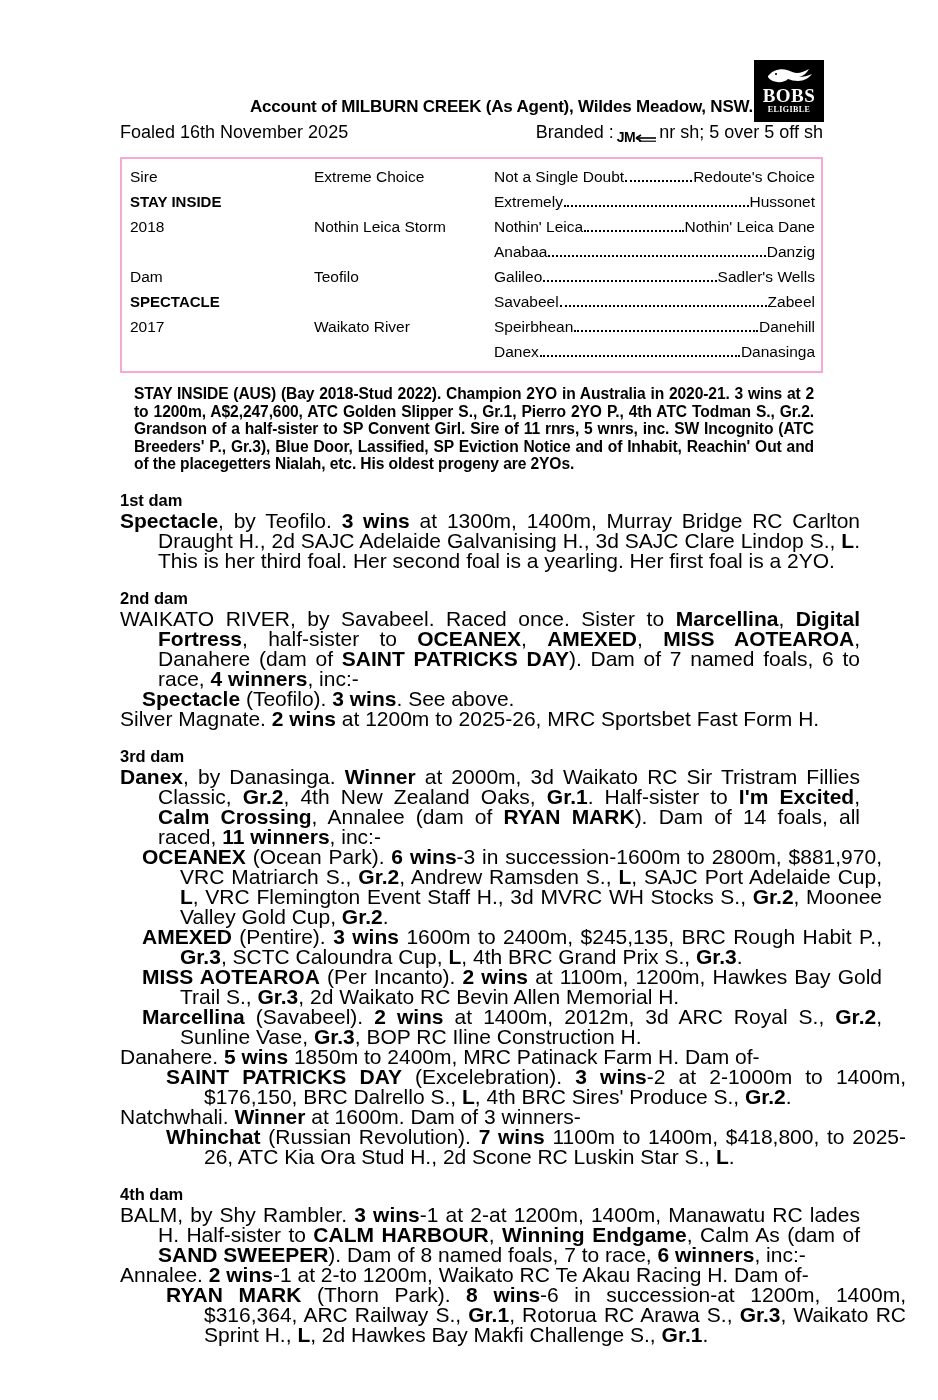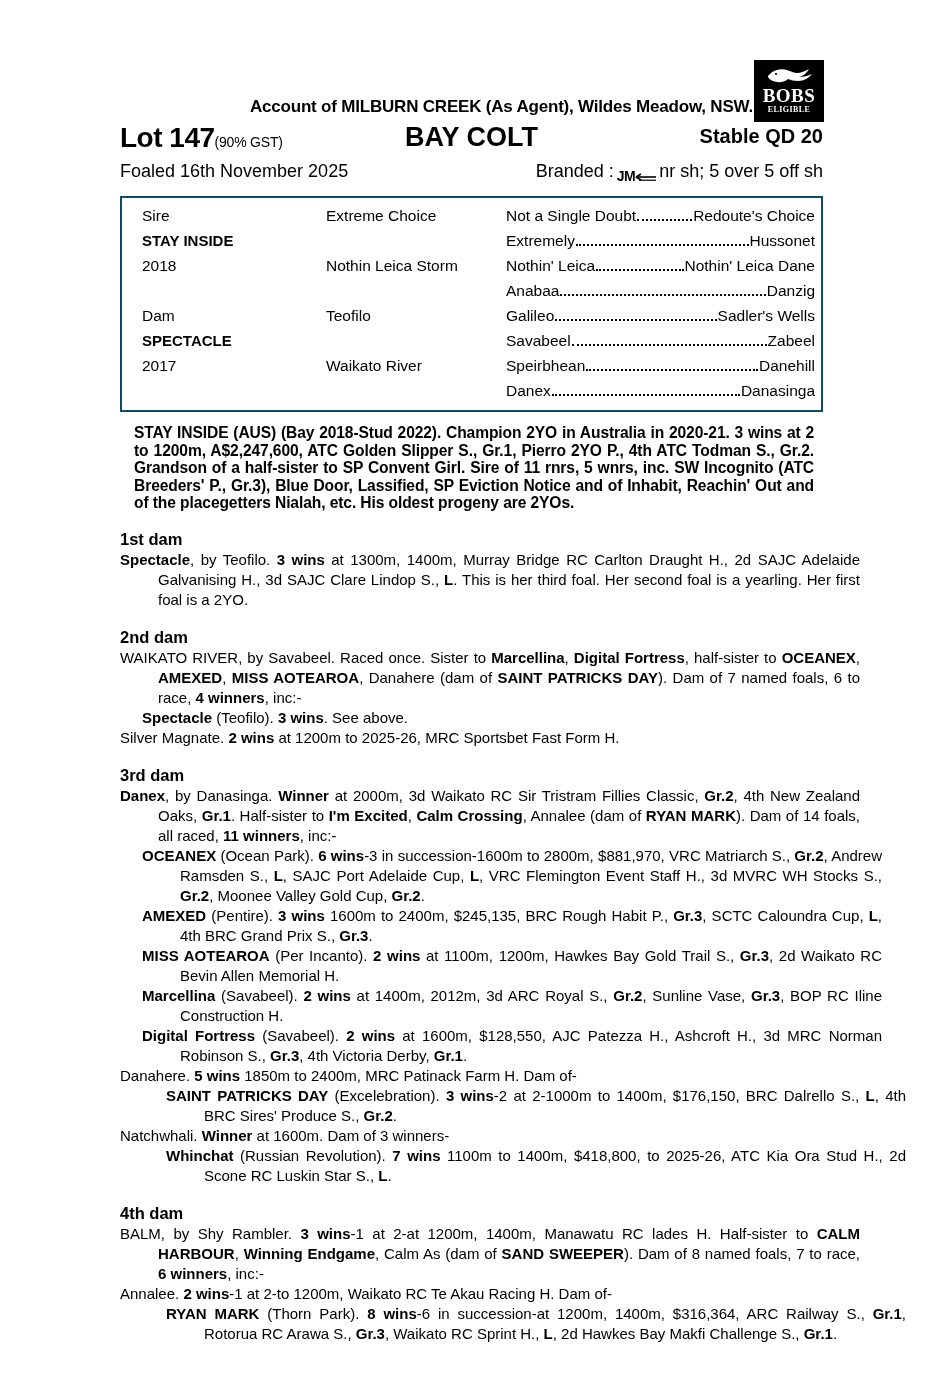--- a/index.html
+++ b/index.html
@@ -143,24 +143,24 @@
     letter-spacing: -0.5px;
   }
   .brand-arrow {
     width: 22px;
     height: 9px;
   }
 
   
   .ped-table {
     margin-top: 9px;
-    border: 2px solid #0c4a6e;
+    border: 2px solid #f9a8d4;
     width: 703px;
     box-sizing: border-box;
-    padding: 5px 6px 7px 20px;
+    padding: 5px 6px 7px 8px;
     font-size: 15.5px;
   }
   .ped-half {
     display: flex;
   }
   .ped-col-a {
     width: 184px;
     flex: 0 0 184px;
   }
   .ped-col-b {
@@ -199,21 +199,21 @@
   
   .section {
     margin-top: 18px;
   }
   .dam-head {
     font-weight: bold;
     font-size: 16.5px;
     margin-bottom: 1px;
   }
   .entry {
-    font-size: 15px;
+    font-size: 21px;
     line-height: 20px;
     text-align: justify;
     text-justify: inter-word;
     width: 702px;
     padding-left: 0px;
     text-indent: 0;
     margin: 0;
   }
   .entry.hang { padding-left: 38px; text-indent: -38px; }
   .entry.lvl1 { padding-left: 60px; text-indent: -38px; }
@@ -229,27 +229,20 @@
     <svg class="bobs-horse" viewBox="0 0 52 20">
       <path d="M6 9 C10 4, 18 2, 24 4 C28 5, 31 7, 34 7 C38 7, 42 5, 46 3 C44 7, 40 10, 36 11 C40 11, 45 10, 49 8 C46 12, 41 15, 35 15 C31 15, 28 14, 25 13 C21 17, 13 17, 8 14 C5 12, 4 10, 6 9 Z" fill="#ffffff"></path>
       <circle cx="13" cy="8" r="1.1" fill="#000000"></circle>
     </svg>
     <div class="bobs-word">BOBS</div>
     <div class="bobs-sub">ELIGIBLE</div>
   </div>
 
   <div class="account-line">Account of MILBURN CREEK (As Agent), Wildes Meadow, NSW.</div>
 
-  <div class="title-row">
-    <div class="lot-block">
-      <span class="lot-label">Lot 147</span><span class="lot-gst">(90% GST)</span>
-    </div>
-    <div class="colour-sex">BAY COLT</div>
-    <div class="stable">Stable QD 20</div>
-  </div>
 
   <div class="foaled-row">
     <div class="foaled">Foaled 16th November 2025</div>
     <div class="branded">
       <span>Branded :</span>
       <span class="brand-glyph">
         <span class="brand-letters">JM</span>
         <svg class="brand-arrow" viewBox="0 0 22 9">
           <path d="M1 5 L21 5" stroke="#000" stroke-width="1.6" fill="none"></path>
           <path d="M1 5 L6 2 M1 5 L6 8" stroke="#000" stroke-width="1.6" fill="none"></path>
@@ -348,21 +341,20 @@
         <p class="entry lvl1"><b>Spectacle</b><span> (Teofilo). </span><b>3 wins</b><span>. See above.</span></p>
         <p class="entry hang"><span>Silver Magnate. </span><b>2 wins</b><span> at 1200m to 2025-26, MRC Sportsbet Fast Form H.</span></p>
       </div>
       <div class="section">
         <div class="dam-head">3rd dam</div>
         <p class="entry hang"><b>Danex</b><span>, by Danasinga. </span><b>Winner</b><span> at 2000m, 3d Waikato RC Sir Tristram Fillies Classic, </span><b>Gr.2</b><span>, 4th New Zealand Oaks, </span><b>Gr.1</b><span>. Half-sister to </span><b>I'm Excited</b><span>, </span><b>Calm Crossing</b><span>, Annalee (dam of </span><b>RYAN MARK</b><span>). Dam of 14 foals, all raced, </span><b>11 winners</b><span>, inc:-</span></p>
         <p class="entry lvl1"><b>OCEANEX</b><span> (Ocean Park). </span><b>6 wins</b><span>-3 in succession-1600m to 2800m, $881,970, VRC Matriarch S., </span><b>Gr.2</b><span>, Andrew Ramsden S., </span><b>L</b><span>, SAJC Port Adelaide Cup, </span><b>L</b><span>, VRC Flemington Event Staff H., 3d MVRC WH Stocks S., </span><b>Gr.2</b><span>, Moonee Valley Gold Cup, </span><b>Gr.2</b><span>.</span></p>
         <p class="entry lvl1"><b>AMEXED</b><span> (Pentire). </span><b>3 wins</b><span> 1600m to 2400m, $245,135, BRC Rough Habit P., </span><b>Gr.3</b><span>, SCTC Caloundra Cup, </span><b>L</b><span>, 4th BRC Grand Prix S., </span><b>Gr.3</b><span>.</span></p>
         <p class="entry lvl1"><b>MISS AOTEAROA</b><span> (Per Incanto). </span><b>2 wins</b><span> at 1100m, 1200m, Hawkes Bay Gold Trail S., </span><b>Gr.3</b><span>, 2d Waikato RC Bevin Allen Memorial H.</span></p>
         <p class="entry lvl1"><b>Marcellina</b><span> (Savabeel). </span><b>2 wins</b><span> at 1400m, 2012m, 3d ARC Royal S., </span><b>Gr.2</b><span>, Sunline Vase, </span><b>Gr.3</b><span>, BOP RC Iline Construction H.</span></p>
-        <p class="entry lvl1"><b>Digital Fortress</b><span> (Savabeel). </span><b>2 wins</b><span> at 1600m, $128,550, AJC Patezza H., Ashcroft H., 3d MRC Norman Robinson S., </span><b>Gr.3</b><span>, 4th Victoria Derby, </span><b>Gr.1</b><span>.</span></p>
         <p class="entry hang"><span>Danahere. </span><b>5 wins</b><span> 1850m to 2400m, MRC Patinack Farm H. Dam of-</span></p>
         <p class="entry lvl2"><b>SAINT PATRICKS DAY</b><span> (Excelebration). </span><b>3 wins</b><span>-2 at 2-1000m to 1400m, $176,150, BRC Dalrello S., </span><b>L</b><span>, 4th BRC Sires' Produce S., </span><b>Gr.2</b><span>.</span></p>
         <p class="entry hang"><span>Natchwhali. </span><b>Winner</b><span> at 1600m. Dam of 3 winners-</span></p>
         <p class="entry lvl2"><b>Whinchat</b><span> (Russian Revolution). </span><b>7 wins</b><span> 1100m to 1400m, $418,800, to 2025-26, ATC Kia Ora Stud H., 2d Scone RC Luskin Star S., </span><b>L</b><span>.</span></p>
       </div>
       <div class="section">
         <div class="dam-head">4th dam</div>
         <p class="entry hang"><span>BALM, by Shy Rambler. </span><b>3 wins</b><span>-1 at 2-at 1200m, 1400m, Manawatu RC lades H. Half-sister to </span><b>CALM HARBOUR</b><span>, </span><b>Winning Endgame</b><span>, Calm As (dam of </span><b>SAND SWEEPER</b><span>). Dam of 8 named foals, 7 to race, </span><b>6 winners</b><span>, inc:-</span></p>
         <p class="entry hang"><span>Annalee. </span><b>2 wins</b><span>-1 at 2-to 1200m, Waikato RC Te Akau Racing H. Dam of-</span></p>
         <p class="entry lvl2"><b>RYAN MARK</b><span> (Thorn Park). </span><b>8 wins</b><span>-6 in succession-at 1200m, 1400m, $316,364, ARC Railway S., </span><b>Gr.1</b><span>, Rotorua RC Arawa S., </span><b>Gr.3</b><span>, Waikato RC Sprint H., </span><b>L</b><span>, 2d Hawkes Bay Makfi Challenge S., </span><b>Gr.1</b><span>.</span></p>

